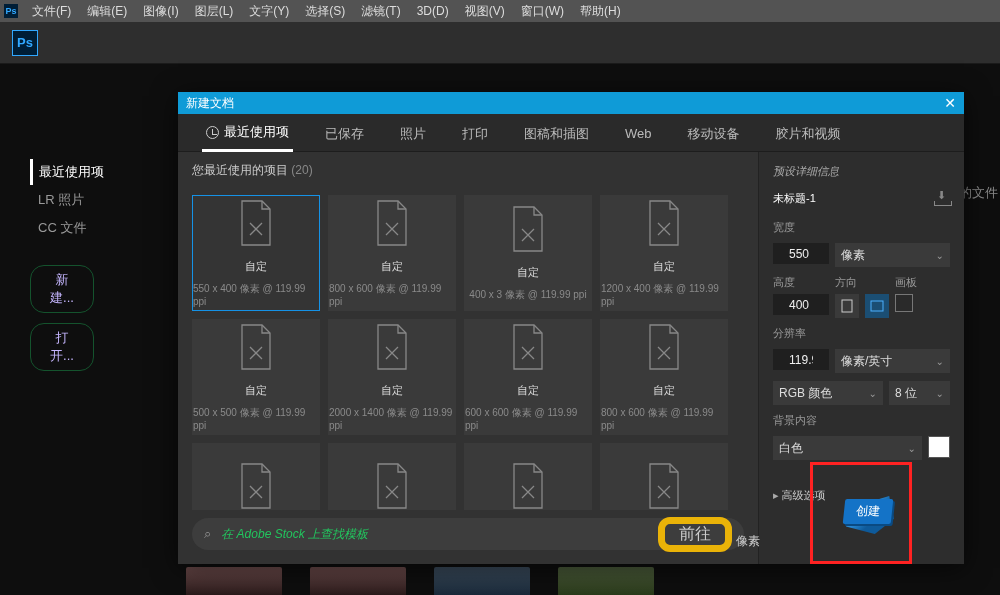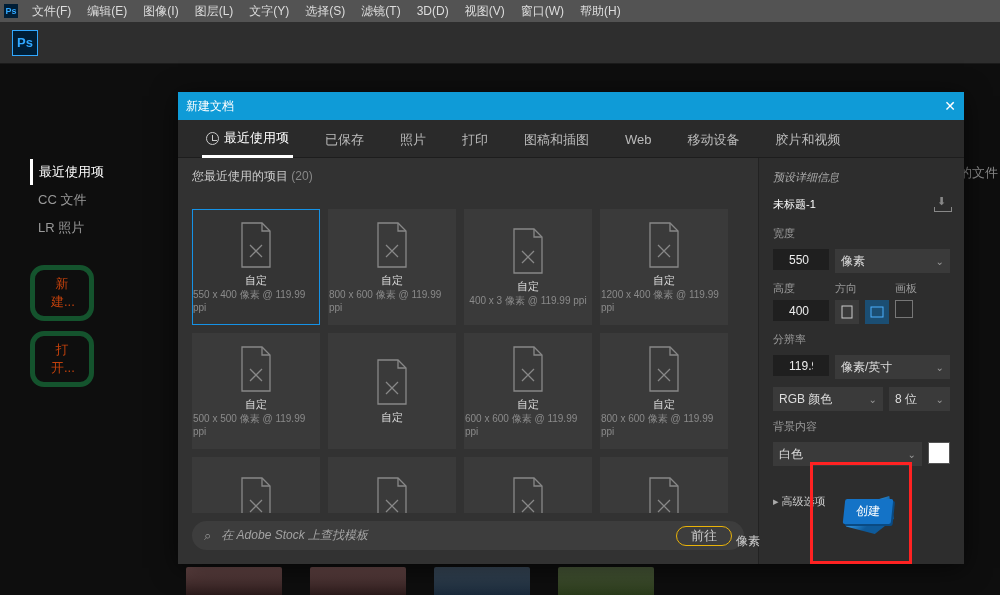--- a/index.html
+++ b/index.html
@@ -15,54 +15,54 @@
 .ps-logo { width: 26px; height: 26px; background: #001e36; border: 1px solid #31a8ff; color: #31a8ff; display: flex; align-items: center; justify-content: center; font-weight: bold; font-size: 13px; }
 
 
 .main-area { position: absolute; top: 64px; left: 0; right: 0; bottom: 0; background: #0e0e0e; }
 
 
 .home-col { position: absolute; left: 30px; top: 95px; width: 120px; color: #ccc; }
 .home-col .nav-item { padding: 4px 0 4px 8px; margin-bottom: 2px; font-size: 13px; color: #999; cursor: default; }
 .home-col .nav-item.active { color: #fff; border-left: 3px solid #fff; padding-left: 6px; font-weight: 500; }
 .home-col .btns { margin-top: 24px; display: flex; flex-direction: column; gap: 10px; }
-.home-col .pill { border: 5px solid #14532d; border-radius: 14px; padding: 5px 16px; color: #c2410c; font-size: 13px; text-align: center; cursor: default; width: 64px; }
-
-
-.right-edge-text { position: absolute; right: 2px; top: 100px; color: #888; font-size: 13px; }
+.home-col .pill { border: 1px solid #14532d; border-radius: 14px; padding: 5px 16px; color: #c4b5fd; font-size: 13px; text-align: center; cursor: default; width: 64px; }
+
+
+.right-edge-text { position: absolute; right: 2px; top: 120px; color: #888; font-size: 13px; }
 
 
 .dialog { position: absolute; left: 178px; top: 92px; width: 786px; height: 472px; background: #323232; box-shadow: 0 4px 24px rgba(0,0,0,.6); display: flex; flex-direction: column; }
-.dialog-title { background: #0f9bd7; color: #fff; height: 28px; display: flex; align-items: center; padding: 0 8px; font-size: 12px; justify-content: space-between; }
+.dialog-title { background: #0f9bd7; color: #fff; height: 22px; display: flex; align-items: center; padding: 0 8px; font-size: 12px; justify-content: space-between; }
 .dialog-title .close { color: #fff; cursor: default; font-size: 14px; }
 
 .dialog-tabs { background: #2a2a2a; height: 38px; display: flex; align-items: center; padding: 0 24px; gap: 28px; border-bottom: 1px solid #1d1d1d; }
 .dialog-tabs .tab { color: #bbb; padding: 10px 4px 8px; display: flex; align-items: center; gap: 5px; cursor: default; font-size: 13px; }
 .dialog-tabs .tab.active { color: #fff; border-bottom: 3px solid #fff; }
 .clock-icon { width: 13px; height: 13px; border: 1.5px solid #ccc; border-radius: 50%; position: relative; display: inline-block; }
 .clock-icon::after { content: ""; position: absolute; width: 4px; height: 5px; border-left: 1.5px solid #ccc; border-bottom: 1.5px solid #ccc; top: 2px; left: 5px; }
 
 .dialog-body { flex: 1; display: flex; overflow: hidden; }
 
 
 .preset-area { flex: 1; padding: 10px 14px; display: flex; flex-direction: column; overflow: hidden; }
-.preset-head { color: #ccc; font-size: 12px; margin-bottom: 24px; }
+.preset-head { color: #ccc; font-size: 12px; margin-bottom: 16px; }
 .preset-grid { display: grid; grid-template-columns: repeat(4, 128px); gap: 8px; overflow: hidden; }
-.preset-card { background: #3a3a3a; border: 1px solid #3a3a3a; height: 116px; display: flex; flex-direction: column; align-items: center; justify-content: center; gap: 0; cursor: default; }
+.preset-card { background: #3a3a3a; border: 1px solid #3a3a3a; height: 116px; display: flex; flex-direction: column; align-items: center; justify-content: center; gap: 8px; cursor: default; }
 .preset-card.selected { border: 1px solid #1592e6; background: #343434; }
 .preset-card .ic { width: 40px; height: 48px; position: relative; margin-bottom: 4px; }
 .doc-svg { stroke: #888; fill: none; stroke-width: 1.3; }
 .preset-card .ttl { color: #ddd; font-size: 11px; }
 .preset-card .sub { color: #8a8a8a; font-size: 10px; }
 .preset-card.cut { height: 90px; }
 
 .search-row { margin-top: auto; background: #3d3d3d; height: 32px; display: flex; align-items: center; padding: 0 12px; gap: 10px; border-radius: 16px; margin-bottom: 4px; margin-top: 8px; }
 .search-row .mag { color: #999; font-size: 13px; }
-.search-row .ph { color: #a3a3a3; font-style: italic; flex: 1; font-size: 12px; }
-.search-row .go { border: 1px solid #eab308; border-radius: 12px; padding: 0 14px; color: #ccc; font-size: 13px; cursor: default; }
+.search-row .ph { color: #22c55e; font-style: italic; flex: 1; font-size: 12px; }
+.search-row .go { border: 7px solid #eab308; border-radius: 12px; padding: 0 14px; color: #ccc; font-size: 16px; cursor: default; }
 
 
 .detail-panel { width: 206px; background: #2d2d2d; padding: 12px 14px; display: flex; flex-direction: column; gap: 8px; font-size: 11px; color: #bbb; border-left: 1px solid #222; overflow: hidden; }
 .detail-panel .hdr { display: flex; justify-content: space-between; align-items: center; color: #aaa; font-style: italic; }
 .detail-panel .doc-name { color: #fff; font-size: 11px; margin: 4px 0 6px; display: flex; align-items: center; justify-content: space-between; }
 .dl-icon { width: 16px; height: 14px; position: relative; }
 .dl-icon::before { content: "⬇"; color: #888; font-size: 11px; position: absolute; top: -3px; left: 3px; }
 .dl-icon::after { content: ""; position: absolute; bottom: 0; left: 0; width: 16px; height: 4px; border: 1px solid #888; border-top: none; }
 
 .lbl { color: #999; font-size: 11px; }
@@ -114,22 +114,22 @@
 
 <div class="toolbar2">
   <div class="ps-logo">Ps</div>
 </div>
 
 <div class="main-area">
   <div class="right-edge-text">的文件</div>
 
   <div class="home-col">
     <div class="nav-item active">最近使用项</div>
+    <div class="nav-item">LR 照片</div>
     <div class="nav-item">CC 文件</div>
-    <div class="nav-item">LR 照片</div>
     <div class="btns">
       <div class="pill">新建...</div>
       <div class="pill">打开...</div>
     </div>
   </div>
 
   <div class="thumbs">
     <div class="t"></div>
     <div class="t"></div>
     <div class="t t2"></div>
@@ -209,20 +209,21 @@
             <div class="ttl">自定</div>
             <div class="sub">500 x 500 像素 @ 119.99 ppi</div>
           </div>
           <div class="preset-card">
             <div class="ic"><svg class="doc-svg" width="40" height="48" viewBox="0 0 40 48">
                 <path d="M6 2 h20 l8 8 v36 h-28 z"></path>
                 <path d="M26 2 v8 h8"></path>
                 <path d="M14 24 l12 12 M26 24 l-12 12"></path>
               </svg></div>
             <div class="ttl">自定</div>
+            <div class="sub">2000 x 1400 像素 @ 119.99 ppi</div>
           </div>
           <div class="preset-card">
             <div class="ic"><svg class="doc-svg" width="40" height="48" viewBox="0 0 40 48">
                 <path d="M6 2 h20 l8 8 v36 h-28 z"></path>
                 <path d="M26 2 v8 h8"></path>
                 <path d="M14 24 l12 12 M26 24 l-12 12"></path>
               </svg></div>
             <div class="ttl">自定</div>
             <div class="sub">600 x 600 像素 @ 119.99 ppi</div>
           </div>

